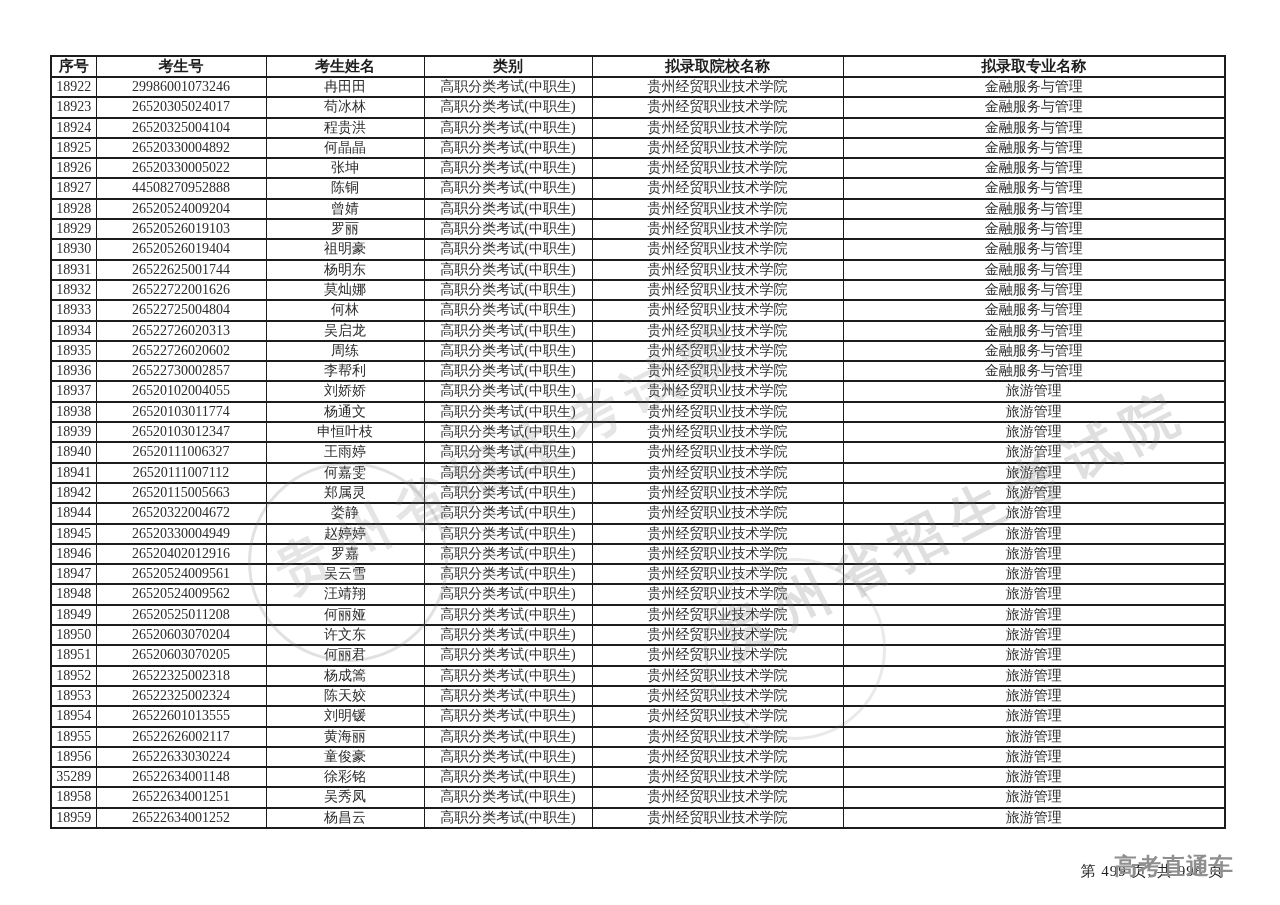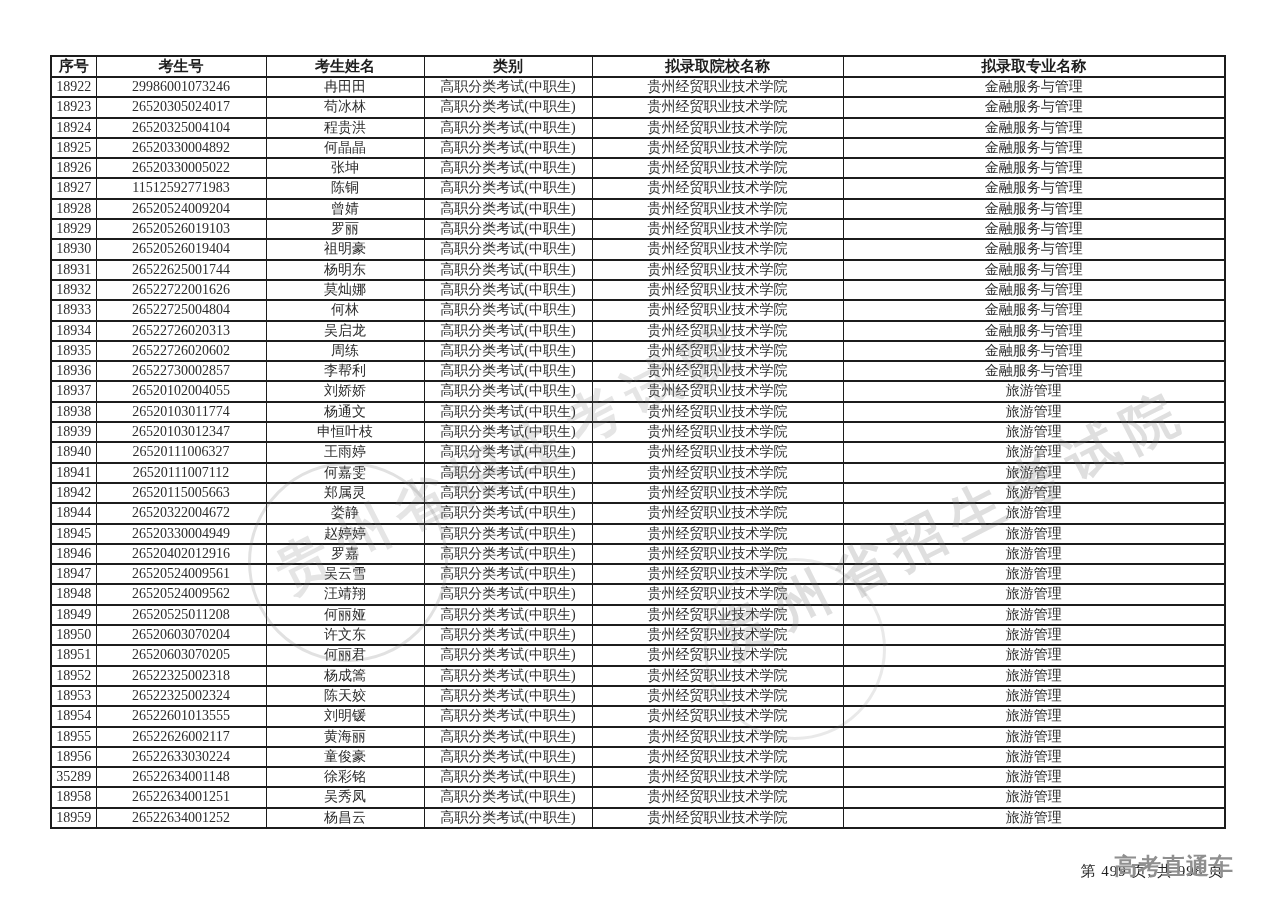--- a/index.html
+++ b/index.html
@@ -112,21 +112,21 @@
         <tr>
           <td>18926</td>
           <td>26520330005022</td>
           <td>张坤</td>
           <td>高职分类考试(中职生)</td>
           <td>贵州经贸职业技术学院</td>
           <td>金融服务与管理</td>
         </tr>
         <tr>
           <td>18927</td>
-          <td>11512592771983</td>
+          <td>44508270952888</td>
           <td>陈铜</td>
           <td>高职分类考试(中职生)</td>
           <td>贵州经贸职业技术学院</td>
           <td>金融服务与管理</td>
         </tr>
         <tr>
           <td>18928</td>
           <td>26520524009204</td>
           <td>曾婧</td>
           <td>高职分类考试(中职生)</td>

